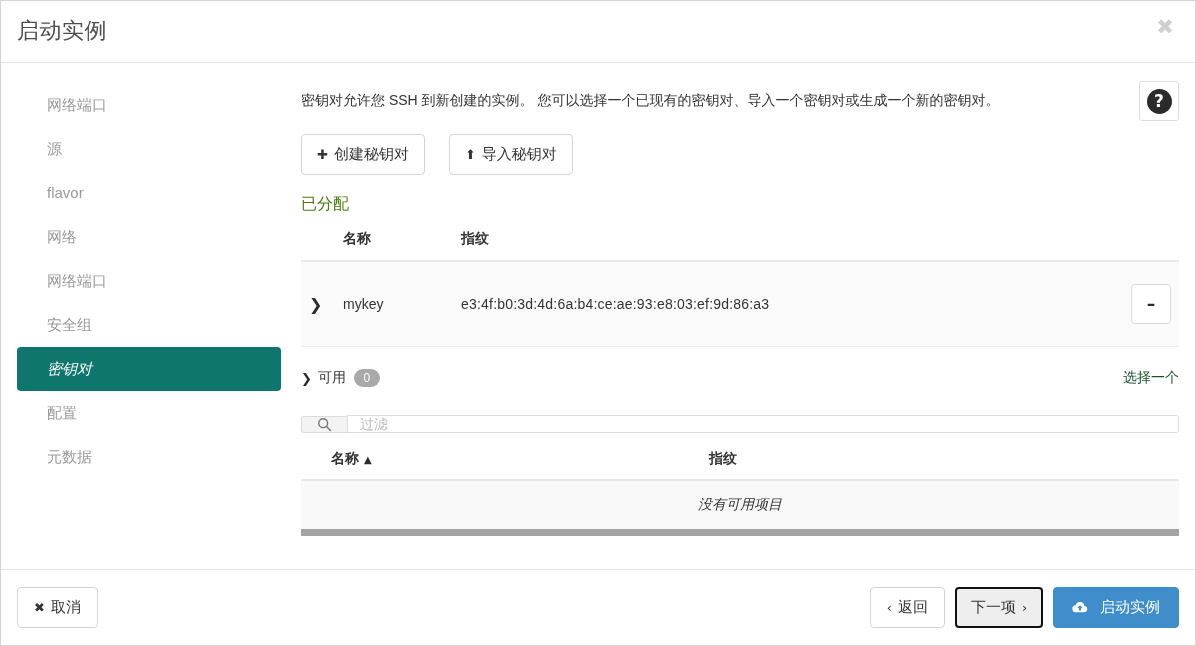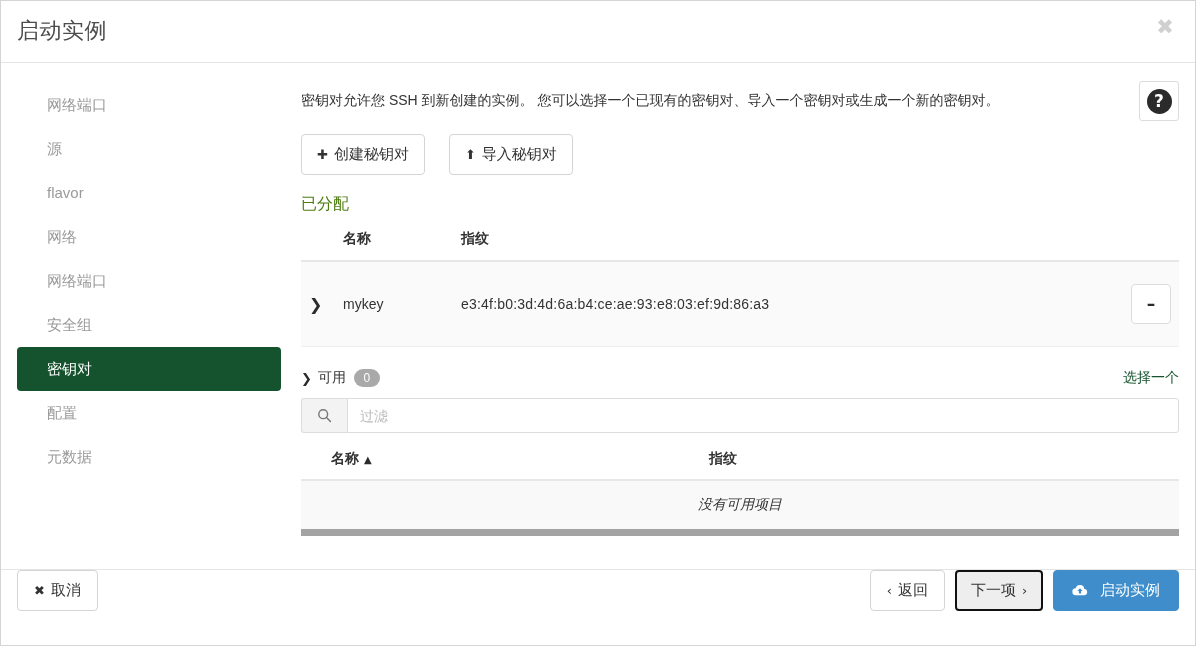--- a/index.html
+++ b/index.html
@@ -75,22 +75,23 @@
   .nav-item {
     margin: 0 16px;
     padding: 13px 0 13px 30px;
     font-size: 15px;
     color: #9a9a9a;
     border-radius: 4px;
     cursor: pointer;
     line-height: 18px;
   }
   .nav-item.active {
-    background: #14532d;
+    background: #0f766e;
     color: #ffffff;
+    font-style: italic;
   }
   
   .main {
     flex: 1 1 auto;
     padding: 0 0 0 0;
     position: relative;
     box-sizing: border-box;
   }
   .desc-row {
     display: flex;
@@ -251,20 +252,21 @@
   }
   .avail-hint {
     margin-left: auto;
     font-size: 14px;
     color: #14532d;
   }
   .filter-group {
     display: flex;
     margin: 11px 16px 0 4px;
     height: 35px;
+    align-items: flex-end;
   }
   .filter-addon {
     width: 45px;
     background: #f3f3f3;
     border: 1px solid #dcdcdc;
     border-right: none;
     border-radius: 3px 0 0 3px;
     display: flex;
     align-items: center;
     justify-content: center;
@@ -312,21 +314,21 @@
     padding: 15px 8px;
     border-bottom: 7px solid #a3a3a3;
   }
   
   .modal-footer {
     flex: 0 0 auto;
     height: 76px;
     border-top: 1px solid #e5e5e5;
     box-sizing: border-box;
     display: flex;
-    align-items: flex-start;
+    align-items: center;
     padding: 0 16px;
   }
   .footer-right {
     margin-left: auto;
     display: flex;
     align-items: center;
     gap: 10px;
   }
   .btn-cancel {
     font-size: 15px;

